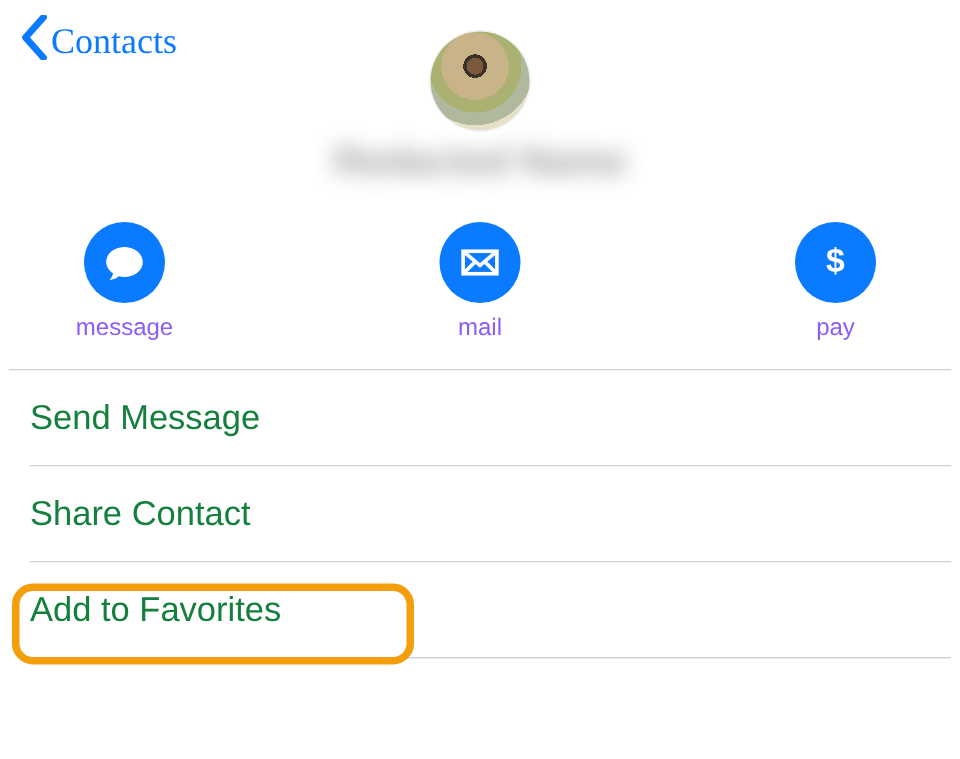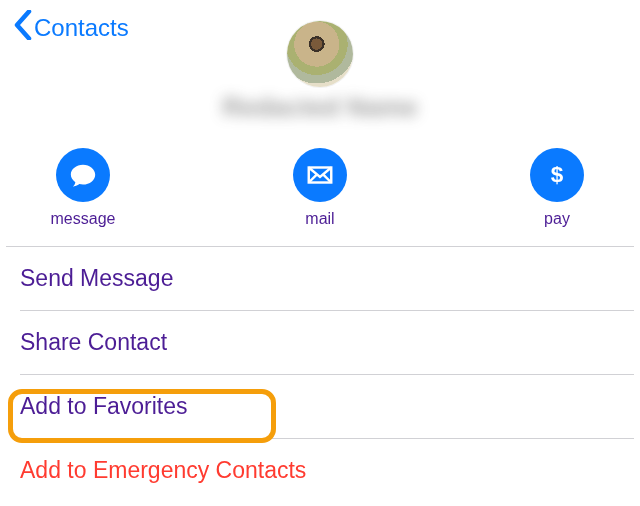--- a/index.html
+++ b/index.html
@@ -1,39 +1,39 @@
 <!DOCTYPE html>
 <html><head>
 <meta charset="utf-8">
 <style>
   * { box-sizing: border-box; margin: 0; padding: 0; }
   html, body { width: 640px; height: 506px; font-family: -apple-system, "Helvetica Neue", Arial, sans-serif; background: #fff; color: #000; }
   .root { width: 640px; height: 506px; position: relative; overflow: hidden; }
 
-  .nav { display: flex; align-items: center; height: 56px; padding: 0 14px; }
+  .nav { display: flex; align-items: center; height: 56px; padding: 0 14px; font-family: Liberation Serif, serif; }
   .nav-left { display: flex; align-items: center; gap: 2px; color: #0a7aff; font-size: 24px; cursor: pointer; }
   .nav-right { color: #0a7aff; font-size: 24px; cursor: pointer; padding-right: 6px; }
   .chevron svg { width: 18px; height: 30px; }
 
   .avatar-wrap { position: absolute; top: 21px; left: 50%; transform: translateX(-50%); }
   .avatar { width: 66px; height: 66px; border-radius: 50%; background: radial-gradient(circle at 45% 35%, #7a5a3a 0 10%, #3b3128 10% 14%, #c9b48a 14% 40%, #aab171 40% 55%, #b0b99d 55% 70%, #e6dfc9 70% 100%); box-shadow: 0 0 0 1px rgba(0,0,0,0.05); }
 
   .name-wrap { position: absolute; top: 92px; left: 50%; transform: translateX(-50%); }
   .name-blur { color: #4a4a4a; font-size: 26px; font-weight: 600; filter: blur(7px); opacity: .55; white-space: nowrap; }
 
   .actions { display: flex; justify-content: space-between; padding: 0 48px; margin-top: 92px; }
   .action { display: flex; flex-direction: column; align-items: center; gap: 8px; width: 70px; cursor: pointer; }
   .circle { width: 54px; height: 54px; border-radius: 50%; background: #0a7aff; display: flex; align-items: center; justify-content: center; }
   .circle svg { width: 30px; height: 30px; }
-  .action-label { color: #4c1d95; font-size: 16px; }
+  .action-label { color: #8b5cf6; font-size: 16px; }
 
   .list { margin-top: 18px; }
   .sep { height: 1px; background: #d1d1d5; margin-left: 20px; margin-right: 6px; }
   .sep.full { margin-left: 6px; }
-  .item { padding: 18px 20px; font-size: 23px; color: #4c1d95; cursor: pointer; background: #fff; }
+  .item { padding: 18px 20px; font-size: 23px; color: #15803d; cursor: pointer; background: #fff; }
   .item.red { color: #ff3b30; }
 
   .highlight { position: absolute; border: 5px solid #f59e0b; border-radius: 14px; pointer-events: none; }
 </style>
 </head>
 <body>
 <div class="root">
 
   <div class="nav">
     <div class="nav-left">
@@ -84,18 +84,17 @@
   </div>
 
   <div class="list">
     <div class="sep full"></div>
     <div class="item">Send Message</div>
     <div class="sep"></div>
     <div class="item">Share Contact</div>
     <div class="sep"></div>
     <div class="item">Add to Favorites</div>
     <div class="sep"></div>
-    <div class="item red">Add to Emergency Contacts</div>
   </div>
 
   <div class="highlight" style="top:389px;left:8px;width:268px;height:54px;"></div>
 
 </div>
 
 </body></html>

